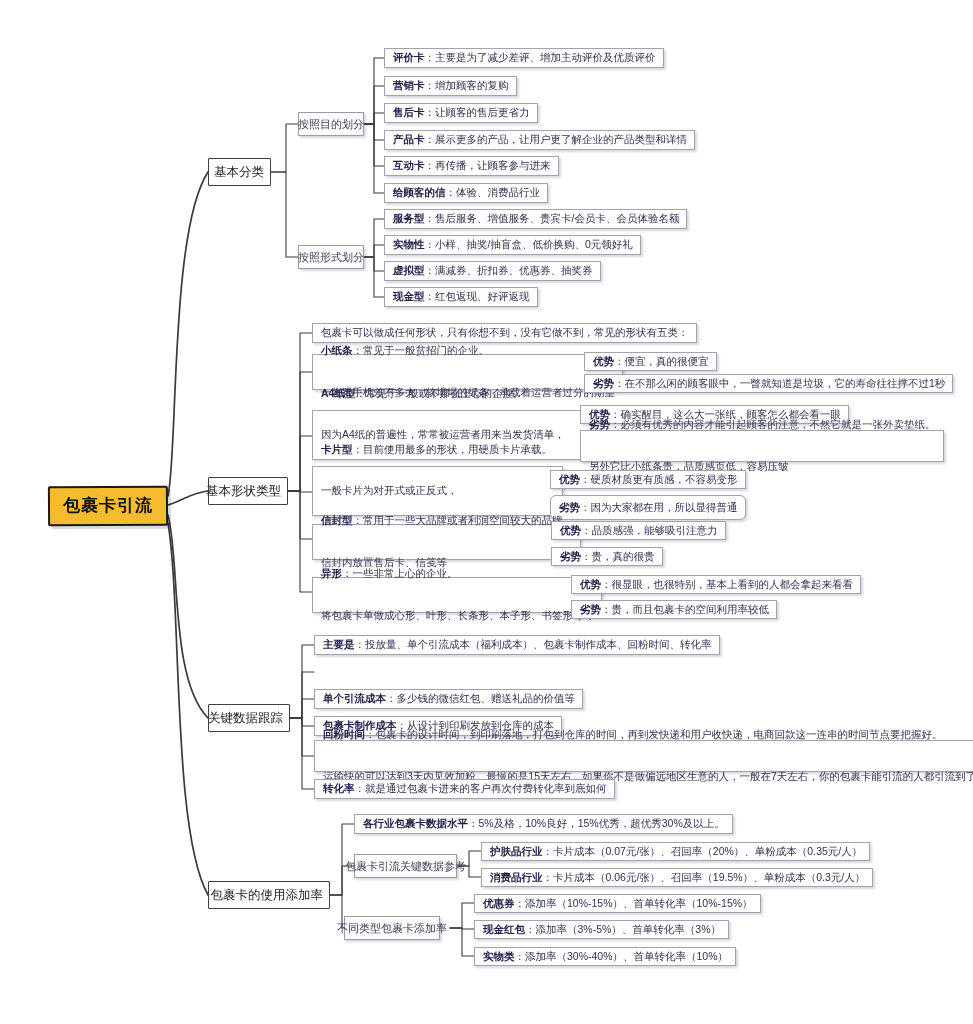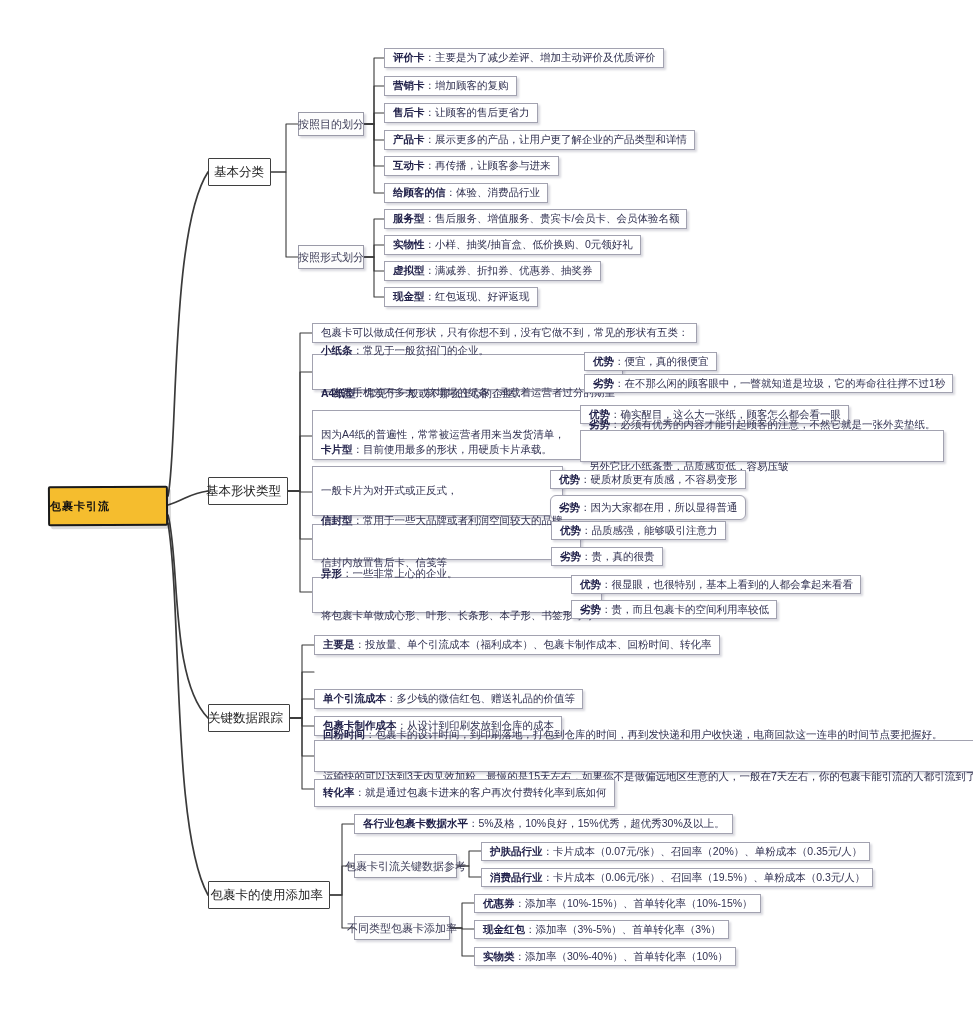--- a/index.html
+++ b/index.html
@@ -32,22 +32,22 @@
     white-space: pre;
     line-height: 1.32;
   }
   
   .root {
     background: #f5bd2e;
     border: 2.5px solid #1a1a1a;
     border-radius: 2px;
     color: #111;
     font-weight: bold;
-    font-size: 11px;
-    justify-content: flex-start;
+    font-size: 17px;
+    justify-content: center;
     letter-spacing: 1px;
     box-shadow: 3px 3px 0 rgba(0,0,0,0.14);
     transform: rotate(-0.35deg);
   }
   .root .root-label { transform: rotate(0.35deg); }
   
   .lvl1 {
     background: #ffffff;
     border: 1.4px solid #3f3f3f;
     border-radius: 1px;
@@ -294,21 +294,21 @@
   </div>
   <div class="node leaf" style="left:314px; top:716px; height:20px;">
     <span class="lines"><span class="ln"><span class="k">包裹卡制作成本</span><span>：从设计到印刷发放到仓库的成本</span></span></span>
   </div>
   <div class="node leaf" style="left:314px; top:740px; height:32px;">
     <span class="lines">
       <span class="ln"><span class="k">回粉时间</span><span>：包裹卡的设计时间，到印刷落地，打包到仓库的时间，再到发快递和用户收快递，电商回款这一连串的时间节点要把握好。</span></span>
       <span class="ln">运输快的可以达到3天内见效加粉、最慢的是15天左右，如果你不是做偏远地区生意的人，一般在7天左右，你的包裹卡能引流的人都引流到了。</span>
     </span>
   </div>
-  <div class="node leaf" style="left:314px; top:779px; height:28px;">
+  <div class="node leaf" style="left:314px; top:779px; height:20px;">
     <span class="lines"><span class="ln"><span class="k">转化率</span><span>：就是通过包裹卡进来的客户再次付费转化率到底如何</span></span></span>
   </div>
 
   <div class="node lvl1" style="left:208px; top:881px; width:122px; height:28px;">
     <span>包裹卡的使用添加率</span>
   </div>
 
   <div class="node leaf" style="left:354px; top:814px; height:20px;">
     <span class="lines"><span class="ln"><span class="k">各行业包裹卡数据水平</span><span>：5%及格，10%良好，15%优秀，超优秀30%及以上。</span></span></span>
   </div>
@@ -316,21 +316,21 @@
   <div class="node lvl2" style="left:354px; top:854px; width:103px; height:24px;">
     <span>包裹卡引流关键数据参考</span>
   </div>
   <div class="node leaf" style="left:481px; top:842px; height:19px;">
     <span class="lines"><span class="ln"><span class="k">护肤品行业</span><span>：卡片成本（0.07元/张）、召回率（20%）、单粉成本（0.35元/人）</span></span></span>
   </div>
   <div class="node leaf" style="left:481px; top:868px; height:19px;align-items:center;">
     <span class="lines"><span class="ln"><span class="k">消费品行业</span><span>：卡片成本（0.06元/张）、召回率（19.5%）、单粉成本（0.3元/人）</span></span></span>
   </div>
 
-  <div class="node lvl2" style="left:354px; top:916px; width:96px; height:24px;font-family:Liberation Serif, serif;">
+  <div class="node lvl2" style="left:344px; top:916px; width:96px; height:24px;font-family:Liberation Serif, serif;">
     <span>不同类型包裹卡添加率</span>
   </div>
   <div class="node leaf" style="left:474px; top:894px; height:19px;">
     <span class="lines"><span class="ln"><span class="k">优惠券</span><span>：添加率（10%-15%）、首单转化率（10%-15%）</span></span></span>
   </div>
   <div class="node leaf" style="left:474px; top:920px; height:19px;">
     <span class="lines"><span class="ln"><span class="k">现金红包</span><span>：添加率（3%-5%）、首单转化率（3%）</span></span></span>
   </div>
   <div class="node leaf" style="left:474px; top:947px; height:19px;">
     <span class="lines"><span class="ln"><span class="k">实物类</span><span>：添加率（30%-40%）、首单转化率（10%）</span></span></span>

